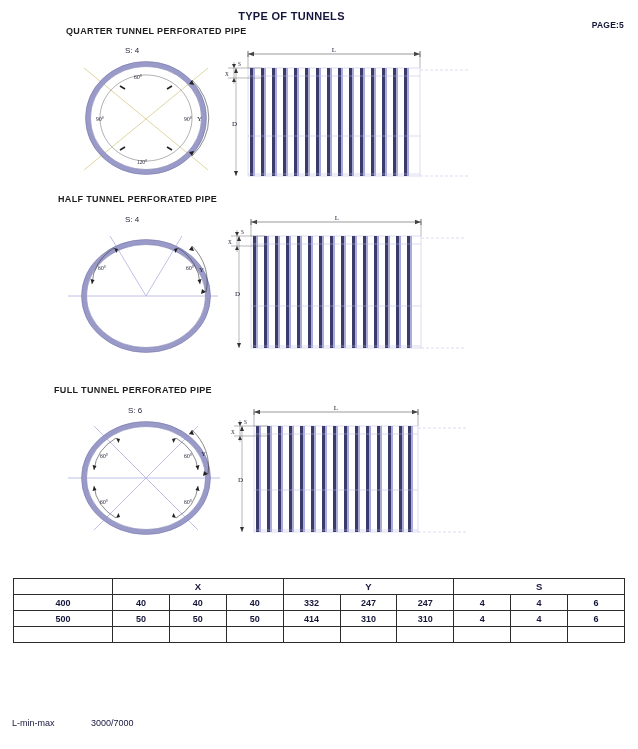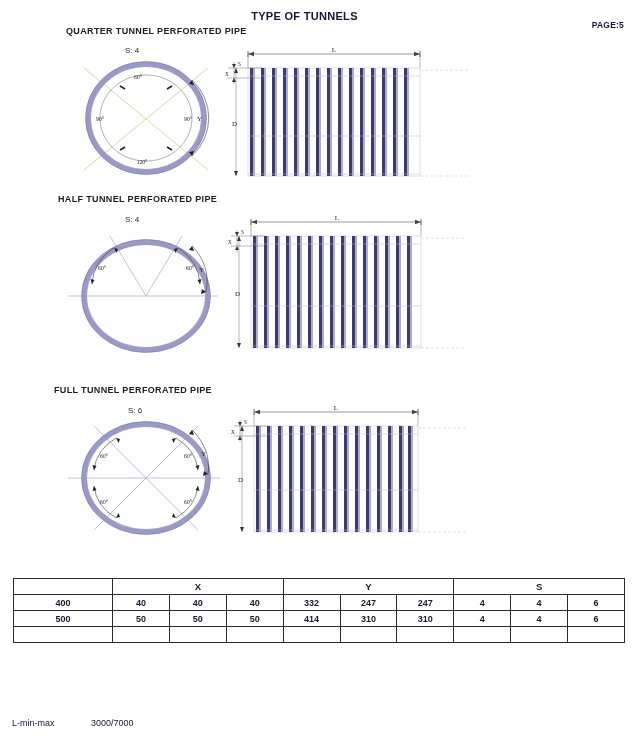--- a/index.html
+++ b/index.html
@@ -20,21 +20,20 @@
   .doc-title {
     position: absolute;
     top: 10px;
     left: 0;
     width: 583px;
     text-align: center;
     font-size: 11px;
     font-weight: bold;
     letter-spacing: .3px;
     color: #15153c;
-    margin-left: 13px;
   }
   .page-no {
     position: absolute;
     top: 20px;
     right: 14px;
     font-size: 8.5px;
     font-weight: bold;
     letter-spacing: .2px;
     color: #15153c;
   }

